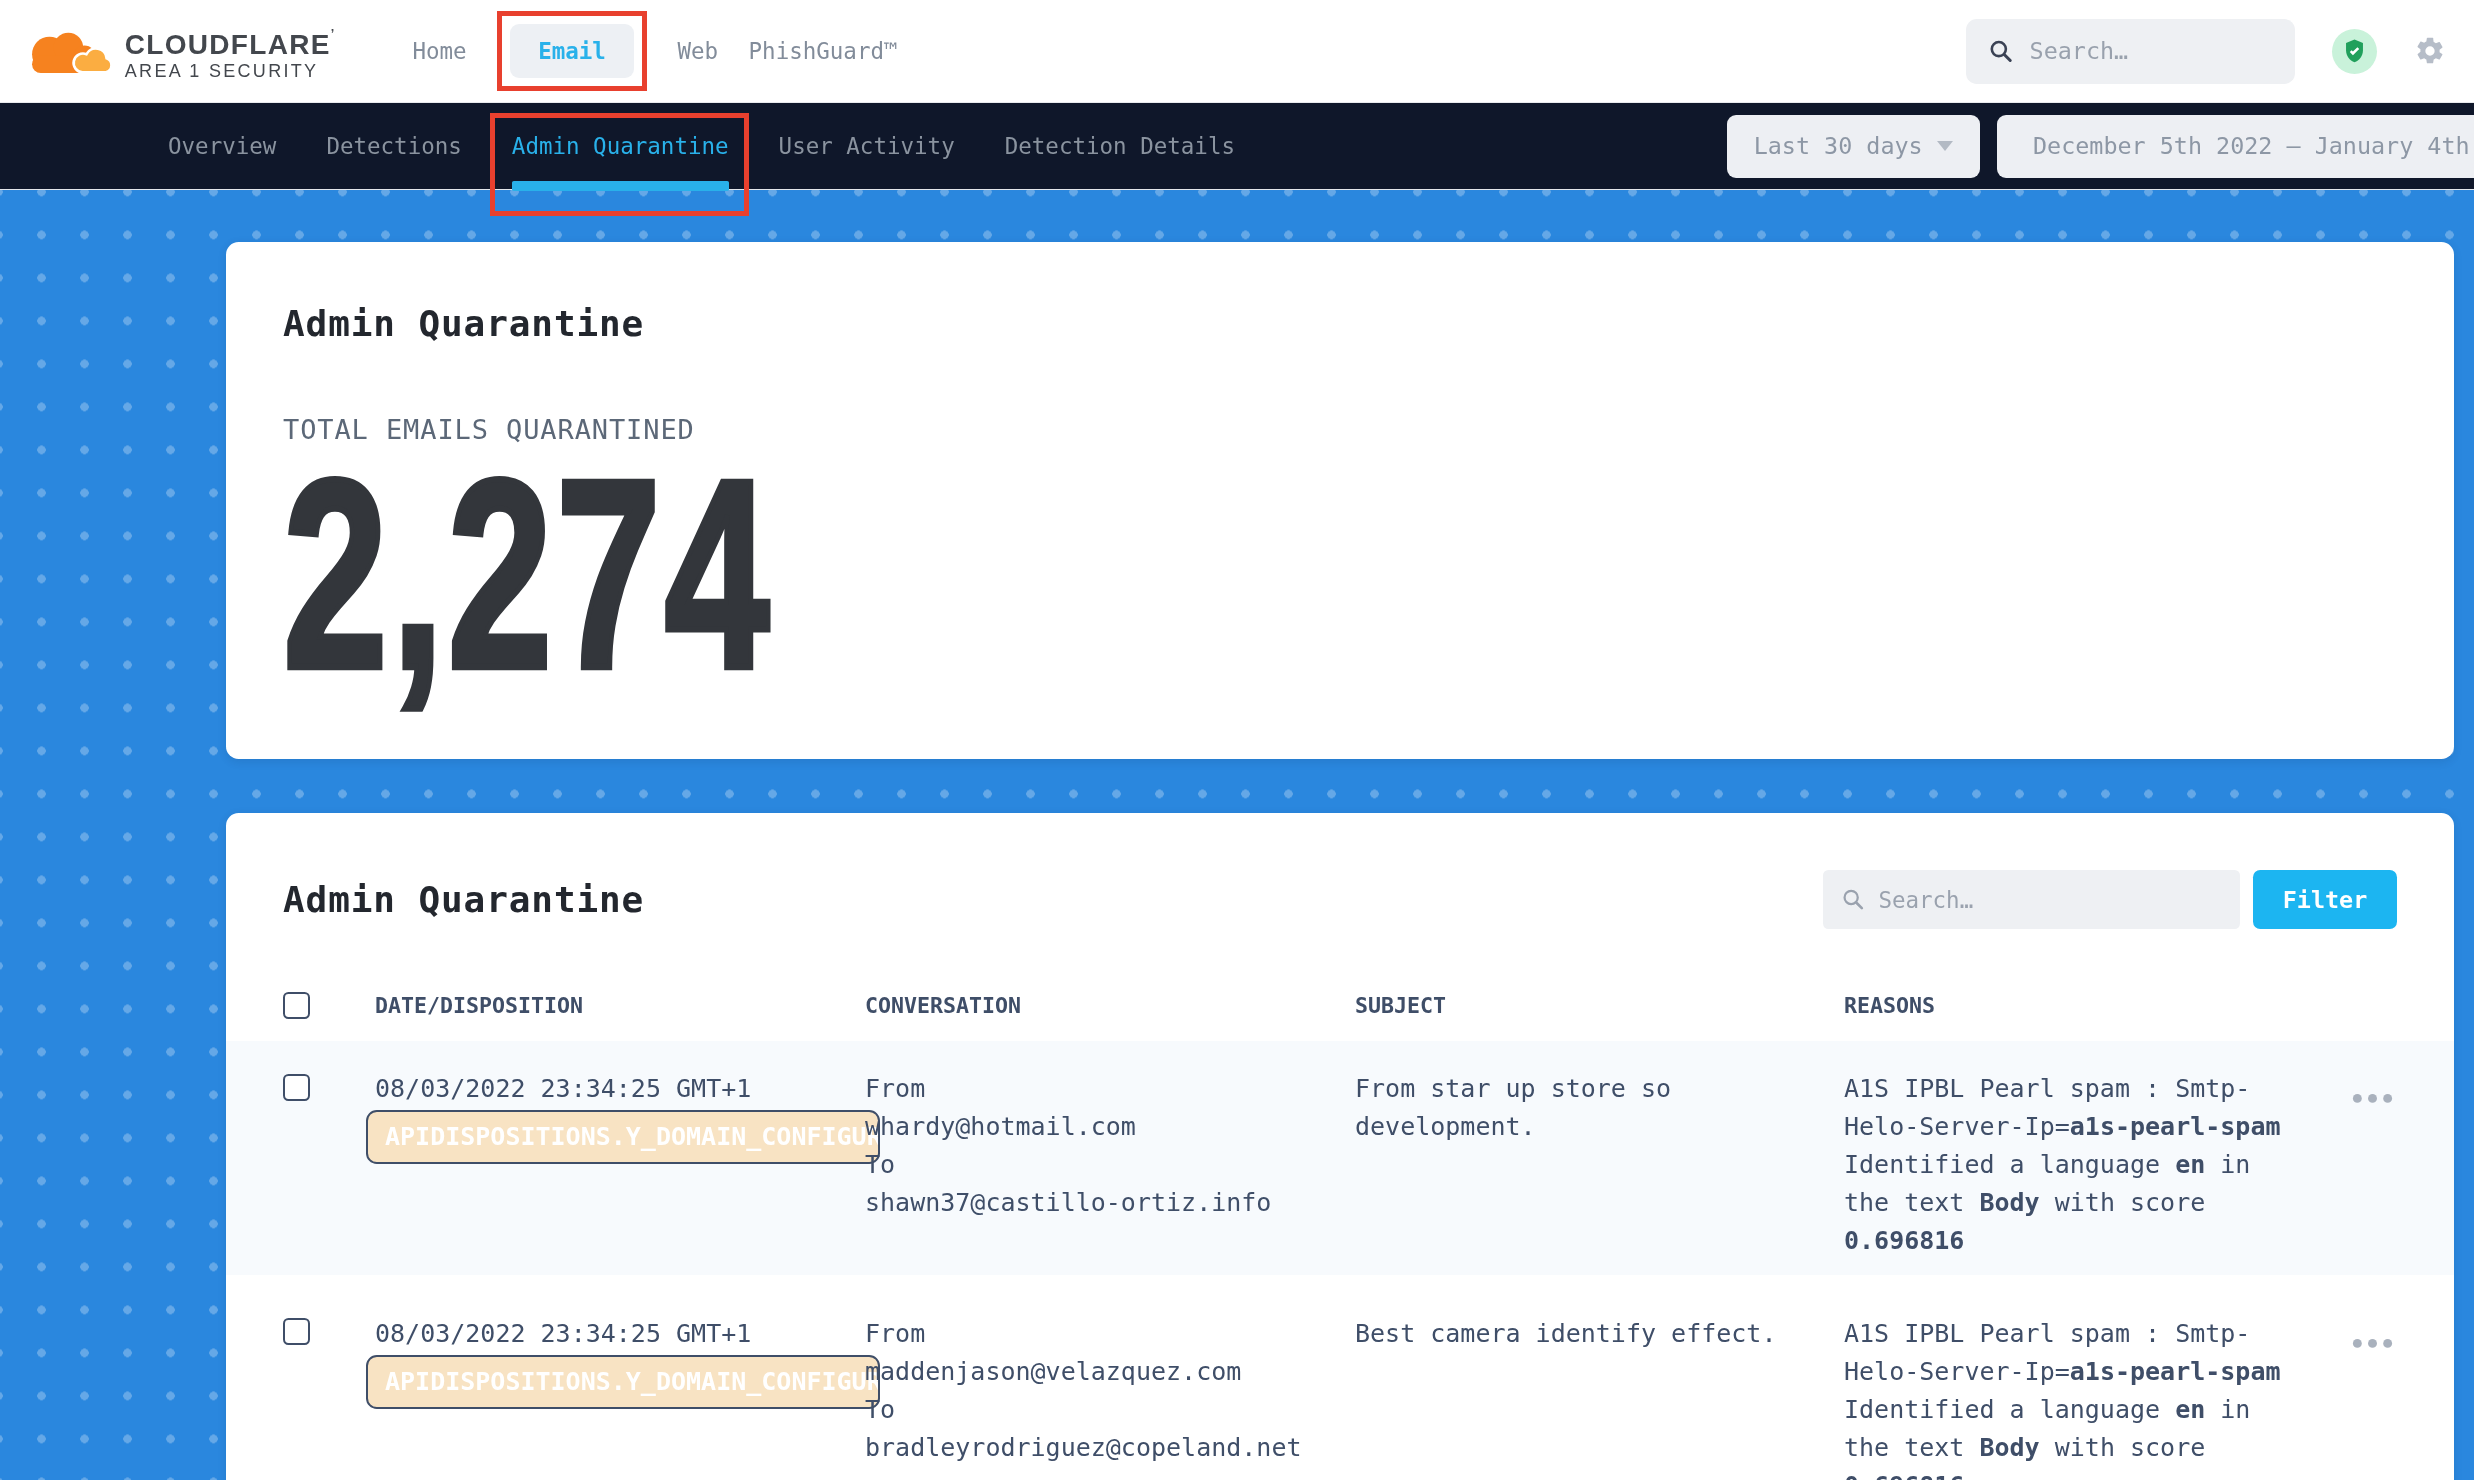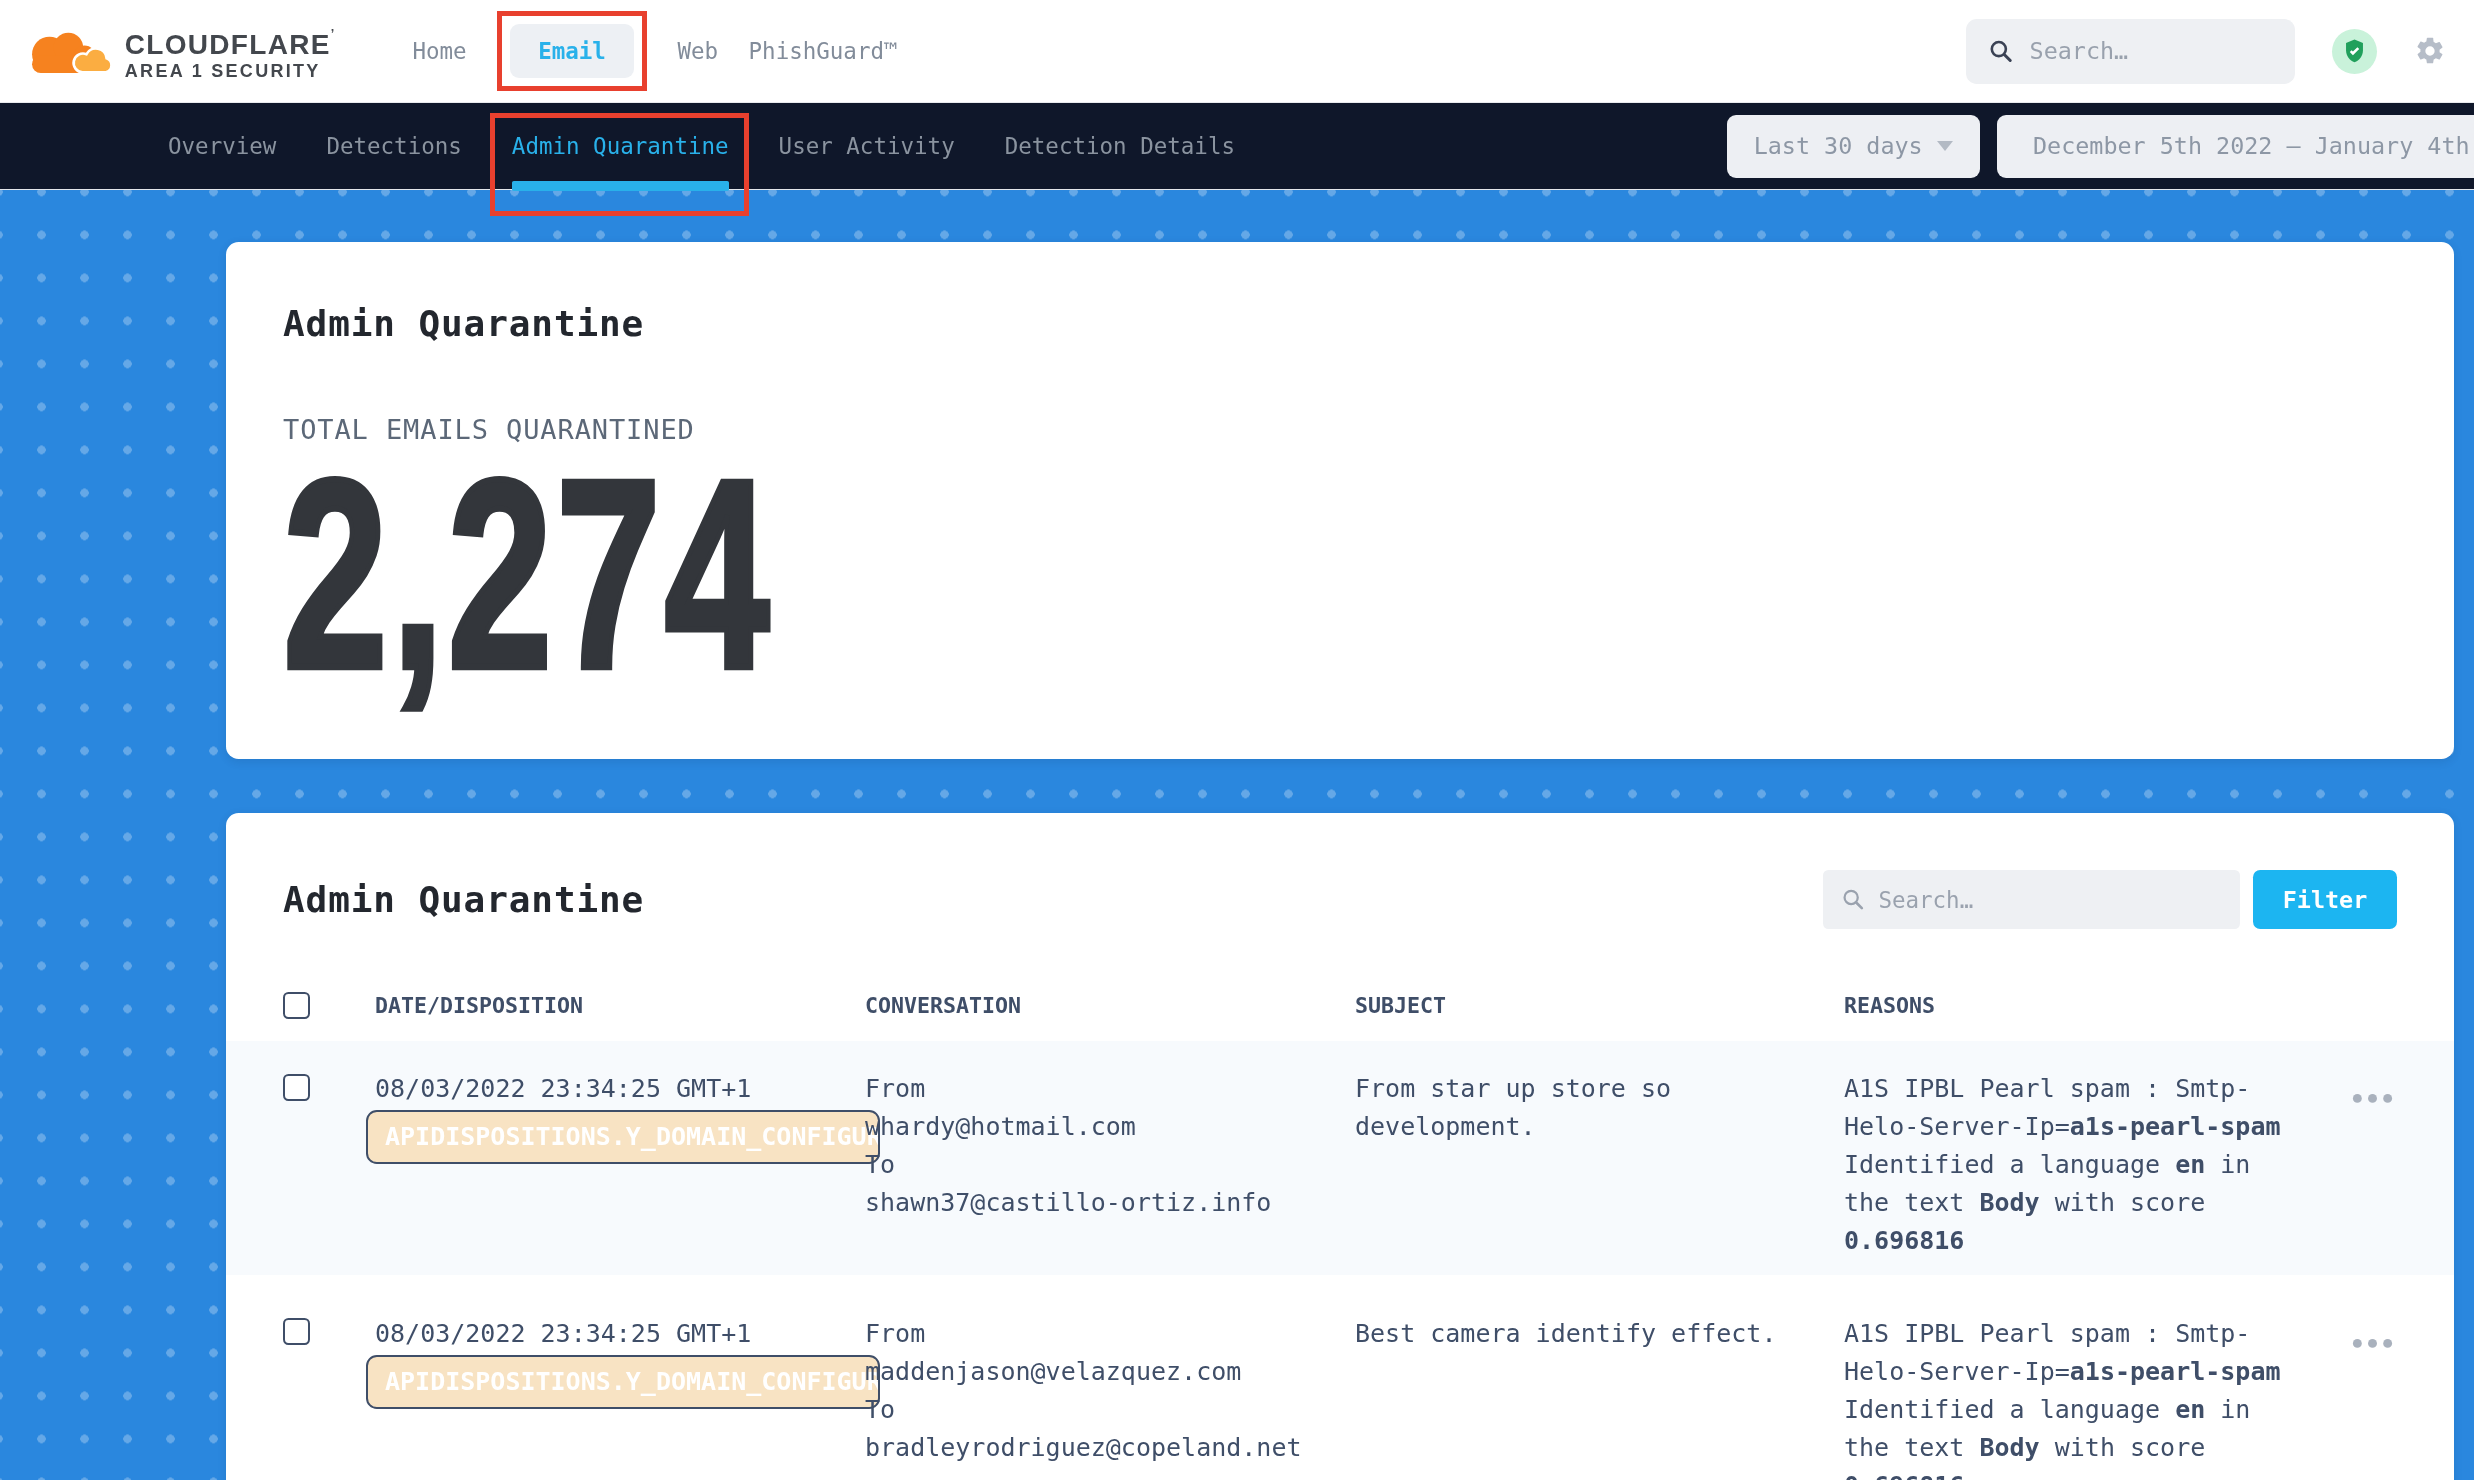--- a/index.html
+++ b/index.html
@@ -12,21 +12,21 @@
   html,body{width:2475px; height:1480px; overflow:hidden; background:#fff;}
   body{font-family:"DejaVu Sans Mono", monospace; color:var(--table_text); position:relative;}
 
   
   .topbar{height:103px; background:#fff; display:flex; align-items:center; border-bottom:0.9px solid #e8eaed; position:relative; z-index:20;}
   .logo{display:flex; align-items:center; margin-left:24px;}
   .logo-cloud{width:90px; height:79px; flex:0 0 auto;}
   .logo-text{margin-left:10.8px; display:flex; flex-direction:column; font-family:"Liberation Sans", sans-serif; color:#43474d;}
   .logo-brand{font-size:28px; font-weight:bold; letter-spacing:1.3px; line-height:30.5px; white-space:nowrap;}
   .logo-brand sup{font-size:12.6px; vertical-align:16px;}
-  .logo-sub{font-size:18px; font-weight:bold; letter-spacing:2.3px; line-height:23.4px; white-space:nowrap;}
+  .logo-sub{font-size:18px; font-weight:normal; letter-spacing:2.3px; line-height:23.4px; white-space:nowrap;}
 
   .topnav{display:flex; align-items:center; margin-left:77px; gap:30.5px;}
   .topnav-item{font-size:22.5px; color:var(--nav_text); cursor:pointer; white-space:nowrap;}
   .nav-annotation{border:5.4px solid var(--annotation); padding:8px; display:inline-flex;}
   .topnav-pill{background:#edf0f4; border-radius:9px; padding:14.4px 28px; color:var(--accent); font-weight:bold; font-size:22.5px;}
 
   .topbar-right{margin-left:auto; margin-right:29px; display:flex; align-items:center; gap:37px;}
   .search-pill{width:329px; height:65px; background:#eef0f3; border-radius:10.8px; display:flex; align-items:center; padding:0 21.6px; gap:16px;}
   .search-pill input{border:none; outline:none; background:transparent; font-family:"DejaVu Sans Mono", monospace; font-size:23.4px; color:#4a5568; width:100%;}
   .search-pill input::placeholder{color:#99a1ad;}

